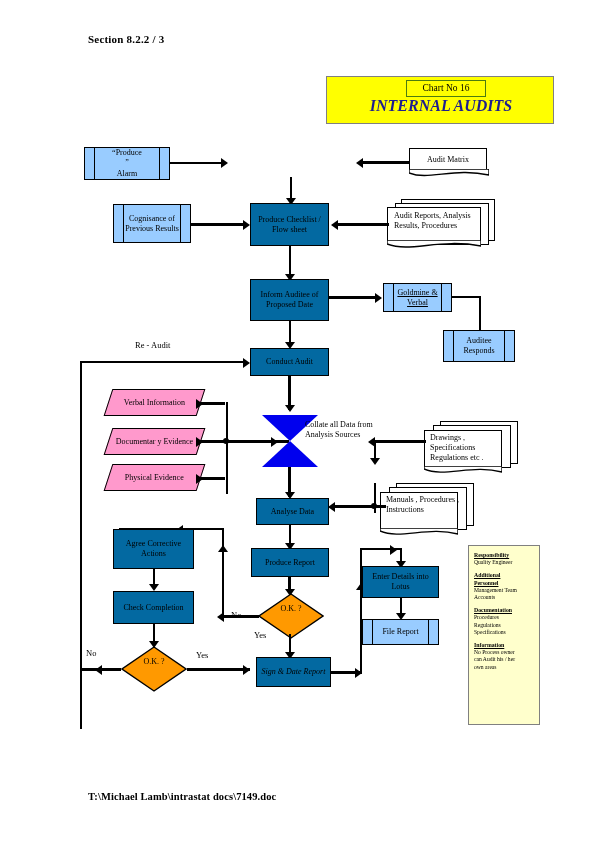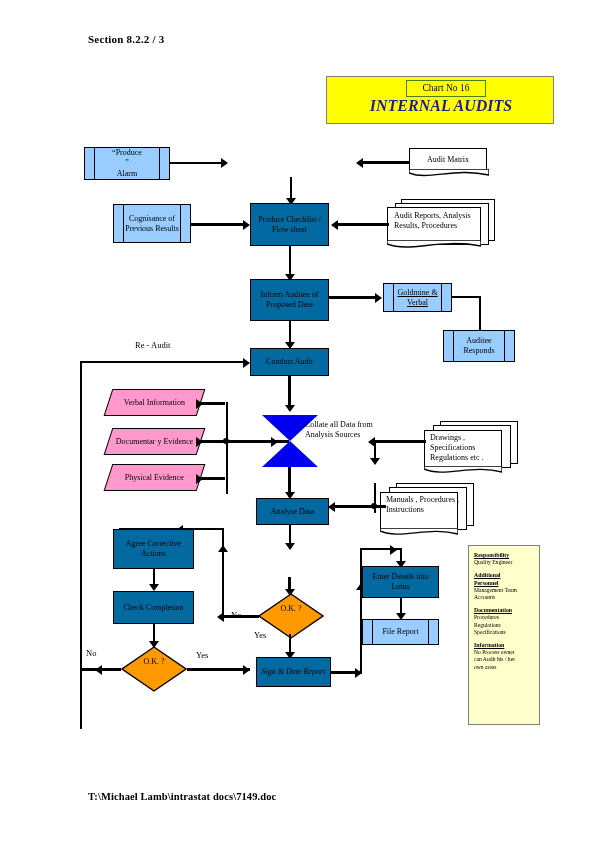--- a/index.html
+++ b/index.html
@@ -228,20 +228,23 @@
   <div class="abs arr arr-l" style="left:328px;top:502px;"></div>
   <div class="dot" style="left:371px;top:503px;"></div>
   <div class="abs ln v" style="left:374px;top:483px;height:30px;"></div>
 
   <div class="abs node yellow" style="left:256px;top:498px;width:73px;height:27px;">
     <span>Analyse Data</span>
   </div>
   <div class="abs ln v" style="left:289px;top:525px;height:22px;"></div>
   <div class="abs arr arr-d" style="left:285px;top:543px;"></div>
 
+  <div class="abs node yellow" style="left:251px;top:548px;width:78px;height:29px;">
+    <span>Produce Report</span>
+  </div>
   <div class="abs ln v" style="left:288px;top:577px;height:16px;width:3px;"></div>
   <div class="abs arr arr-d" style="left:285px;top:589px;"></div>
 
   <div class="abs" style="left:258px;top:593px;width:66px;height:46px;">
     <svg viewBox="0 0 66 46" width="66" height="46">
       <polygon points="33,1 65,23 33,45 1,23" fill="#ff9900" stroke="#000" stroke-width="1.4"></polygon>
     </svg>
     <div style="position:absolute;left:0;top:11px;width:66px;text-align:center;font-size:8px;line-height:10px;">
       <span>O.K. ?</span>
     </div>

